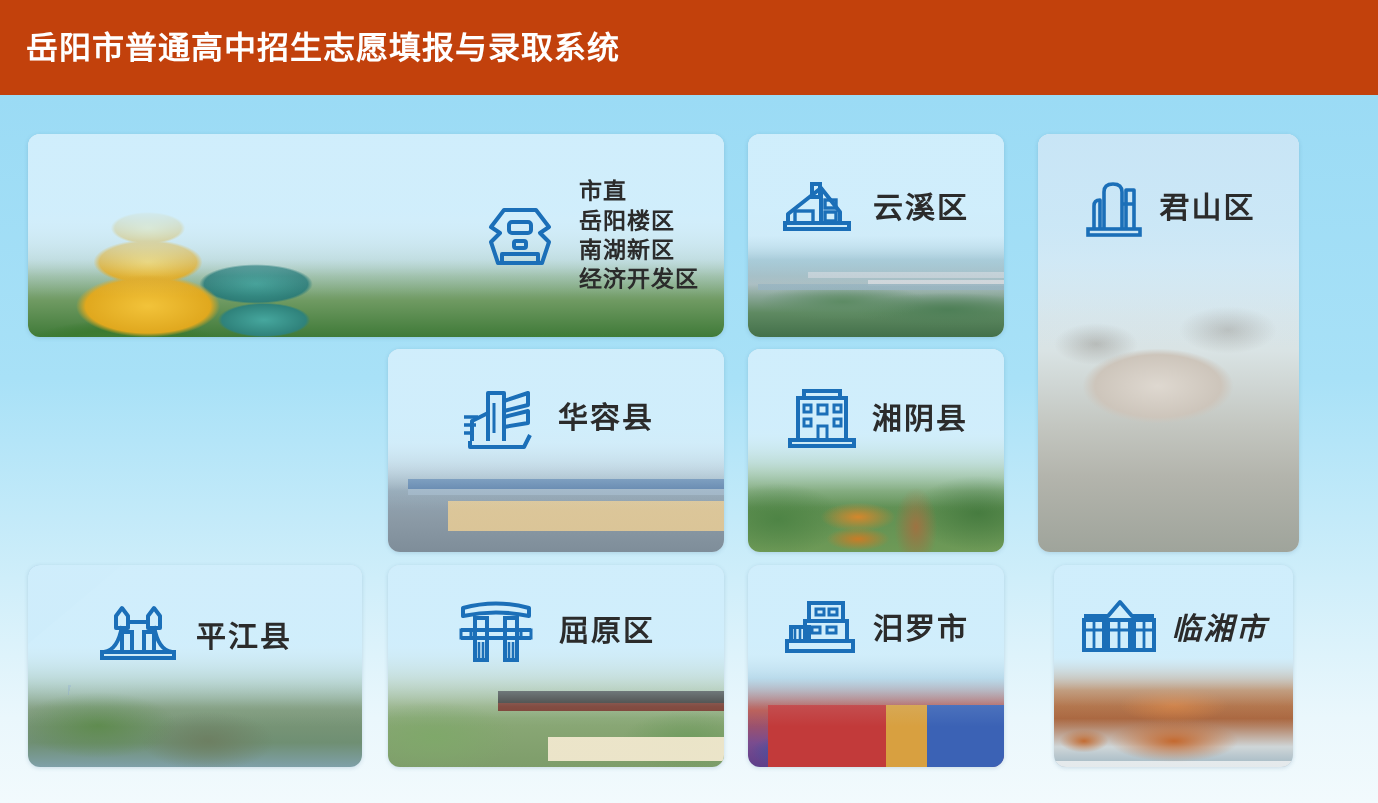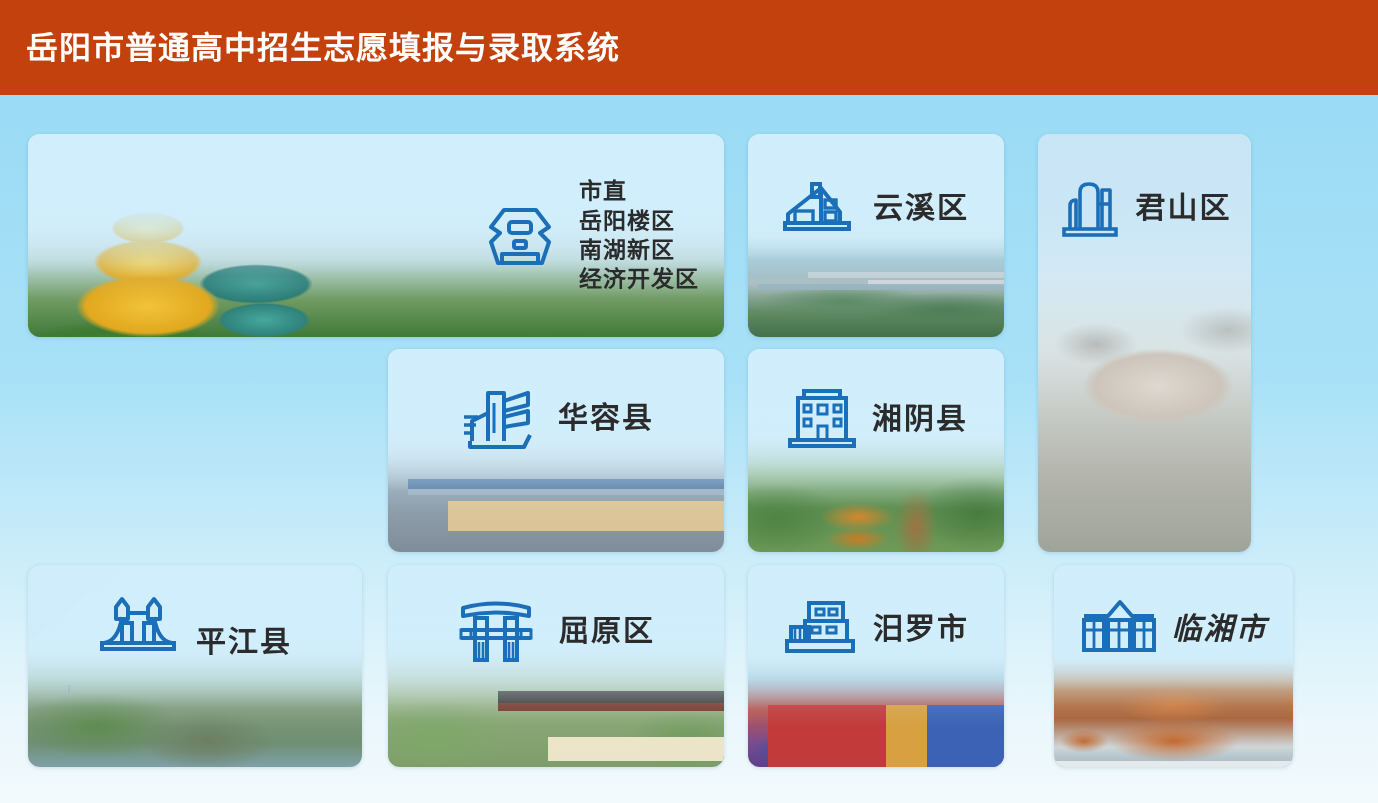--- a/index.html
+++ b/index.html
@@ -209,21 +209,21 @@
             <rect x="29" y="8" width="8" height="13" stroke="#1B6FB8" stroke-width="4"></rect>
             <rect x="2" y="47" width="64" height="6" stroke="#1B6FB8" stroke-width="4"></rect>
             <rect x="42" y="24" width="11" height="8" stroke="#1B6FB8" stroke-width="3.4"></rect>
             <rect x="42" y="36" width="11" height="9" stroke="#1B6FB8" stroke-width="3.4"></rect>
             <rect x="12" y="35" width="18" height="12" stroke="#1B6FB8" stroke-width="3.4"></rect>
           </svg>
           <div class="name">云溪区</div>
         </div>
       </div>
 
-      <div class="card" style="left:1038px;top:39px;width:213px;height:418px;">
+      <div class="card" style="left:1038px;top:39px;width:261px;height:418px;">
         <div class="photo ph-junshan"></div>
         <div class="wash" style="background:linear-gradient(180deg,rgba(200,229,246,.95) 0%,rgba(202,231,247,.88) 22%,rgba(206,232,246,.45) 34%,rgba(206,232,246,.08) 44%,rgba(206,232,246,0) 52%);"></div>
         <div class="label-row" style="top:44px;height:60px;gap:14px;">
           <svg class="icon" width="64" height="64" viewBox="0 0 64 64" fill="none">
             <path d="M12 53 L12 30 Q12 24 18 24 L18 53" stroke="#1B6FB8" stroke-width="3.6" stroke-linejoin="round"></path>
             <path d="M22 53 L22 16 Q22 8 31 8 Q40 8 40 16 L40 53" stroke="#1B6FB8" stroke-width="3.6" stroke-linejoin="round"></path>
             <path d="M44 53 L44 14 L52 14 L52 53" stroke="#1B6FB8" stroke-width="3.6" stroke-linejoin="round"></path>
             <path d="M40 28 L52 28" stroke="#1B6FB8" stroke-width="3.6"></path>
             <rect x="6" y="53" width="52" height="6" stroke="#1B6FB8" stroke-width="3.6"></rect>
           </svg>
@@ -264,21 +264,21 @@
             <rect x="50" y="33" width="7" height="7" stroke="#1B6FB8" stroke-width="3"></rect>
             <rect x="34" y="40" width="9" height="14" stroke="#1B6FB8" stroke-width="3"></rect>
           </svg>
           <div class="name">湘阴县</div>
         </div>
       </div>
 
       <div class="card" style="left:28px;top:470px;width:334px;height:202px;">
         <div class="photo ph-pingjiang"></div>
         <div class="wash"></div>
-        <div class="label-row" style="top:32px;height:64px;align-items:flex-end;">
+        <div class="label-row" style="top:40px;height:64px;">
           <svg class="icon" width="80" height="66" viewBox="0 0 80 66" fill="none">
             <path d="M6 48 Q20 46 24 22 M74 48 Q60 46 56 22" stroke="#1B6FB8" stroke-width="4" stroke-linejoin="round"></path>
             <path d="M18 12 L24 4 L30 12 L30 24 L18 24 Z" stroke="#1B6FB8" stroke-width="4" stroke-linejoin="round"></path>
             <path d="M50 12 L56 4 L62 12 L62 24 L50 24 Z" stroke="#1B6FB8" stroke-width="4" stroke-linejoin="round"></path>
             <path d="M30 18 L50 18" stroke="#1B6FB8" stroke-width="4"></path>
             <rect x="24" y="28" width="10" height="20" stroke="#1B6FB8" stroke-width="4"></rect>
             <rect x="46" y="28" width="10" height="20" stroke="#1B6FB8" stroke-width="4"></rect>
             <rect x="4" y="48" width="72" height="6" stroke="#1B6FB8" stroke-width="4"></rect>
           </svg>
           <div class="name">平江县</div>

